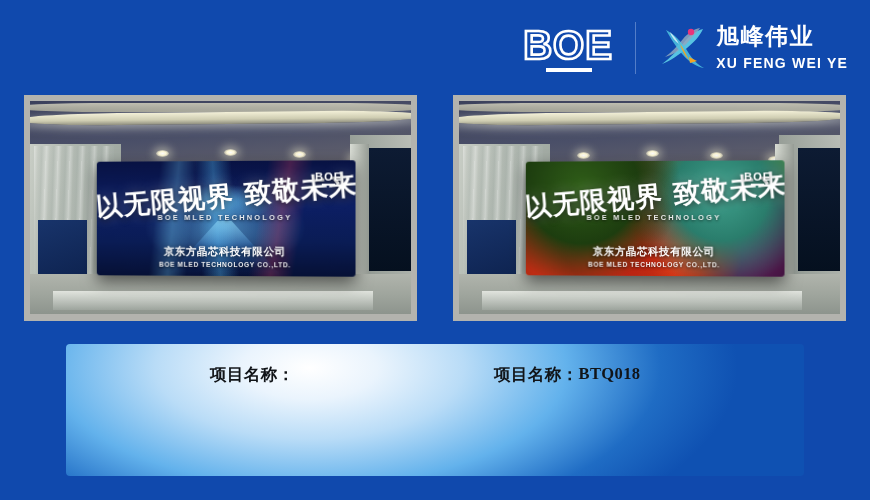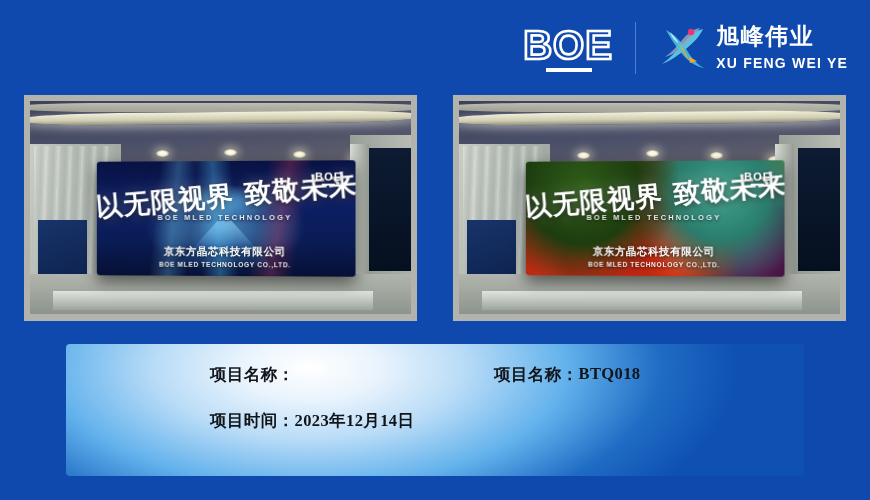--- a/index.html
+++ b/index.html
@@ -327,20 +327,16 @@
 
 <div class="info-panel">
   <div class="info-grid">
     <div class="info-line">
       <span>项目名称：</span>
     </div>
     <div class="info-line">
       <span>项目名称：</span>
       <span class="val">BTQ018</span>
     </div>
-    <div class="info-line">
-      <span>项目时间：</span>
-      <span class="val">2023年12月14日</span>
-    </div>
     <div></div>
     <div></div>
   </div>
 </div>
 
 </body></html>

